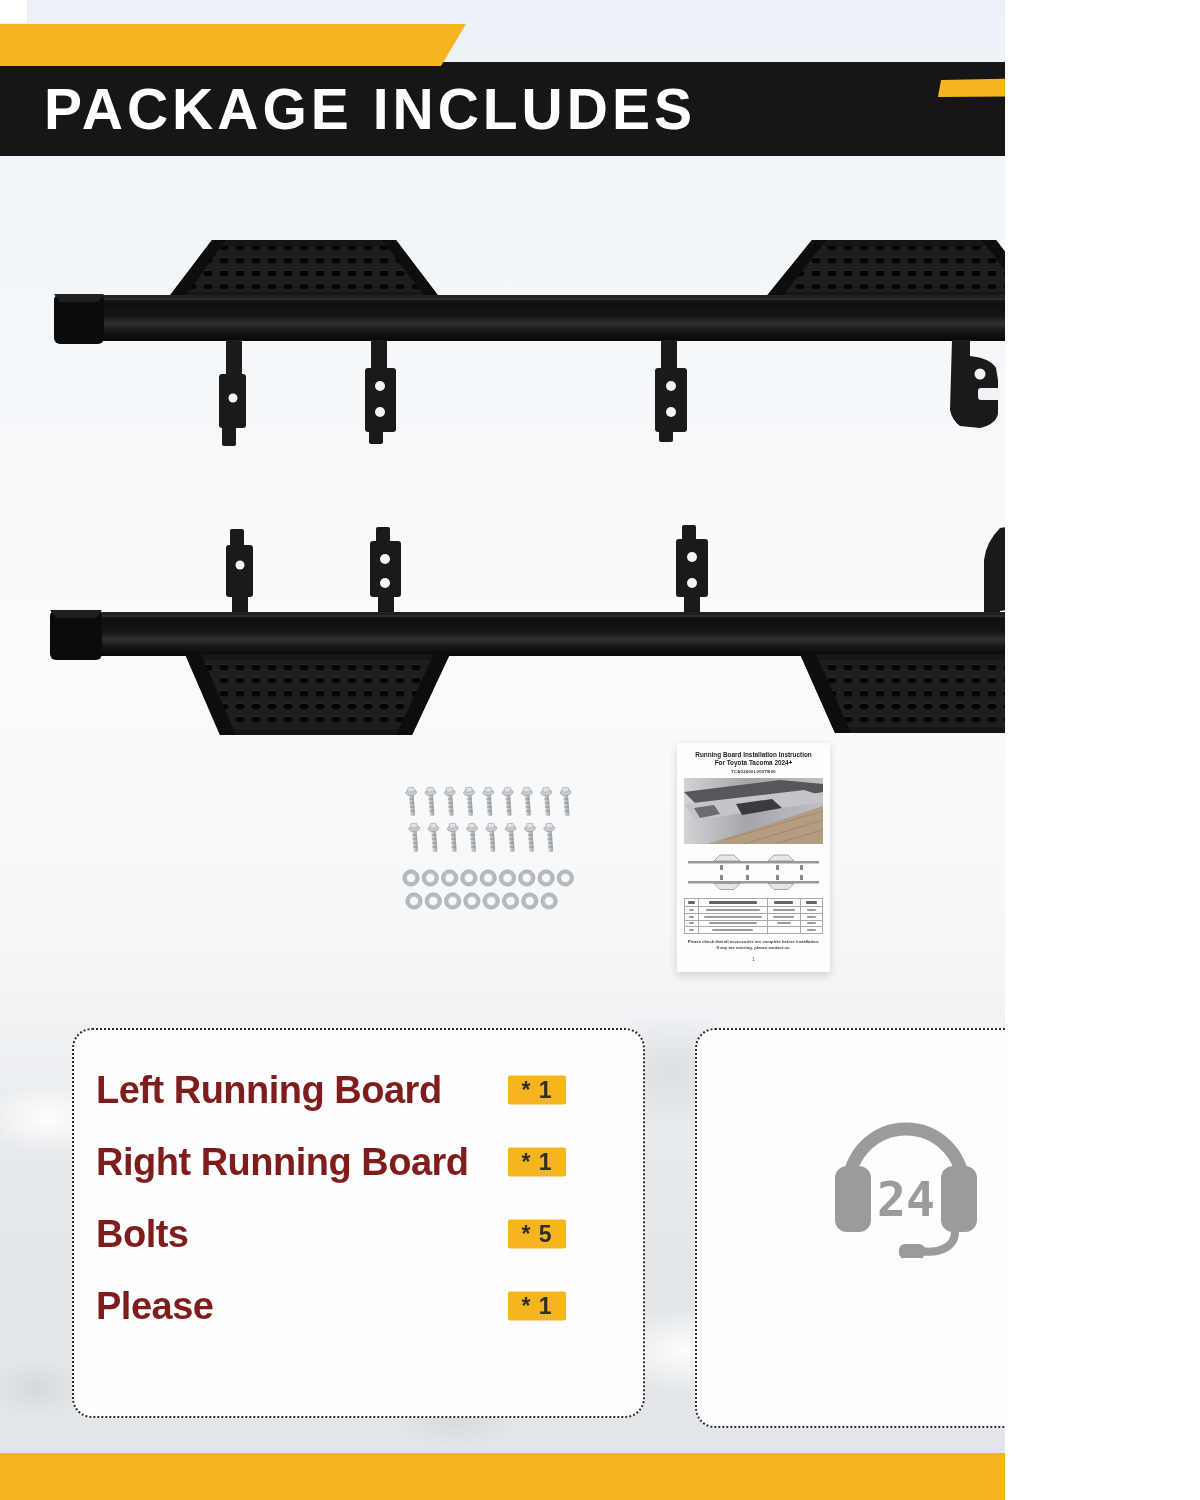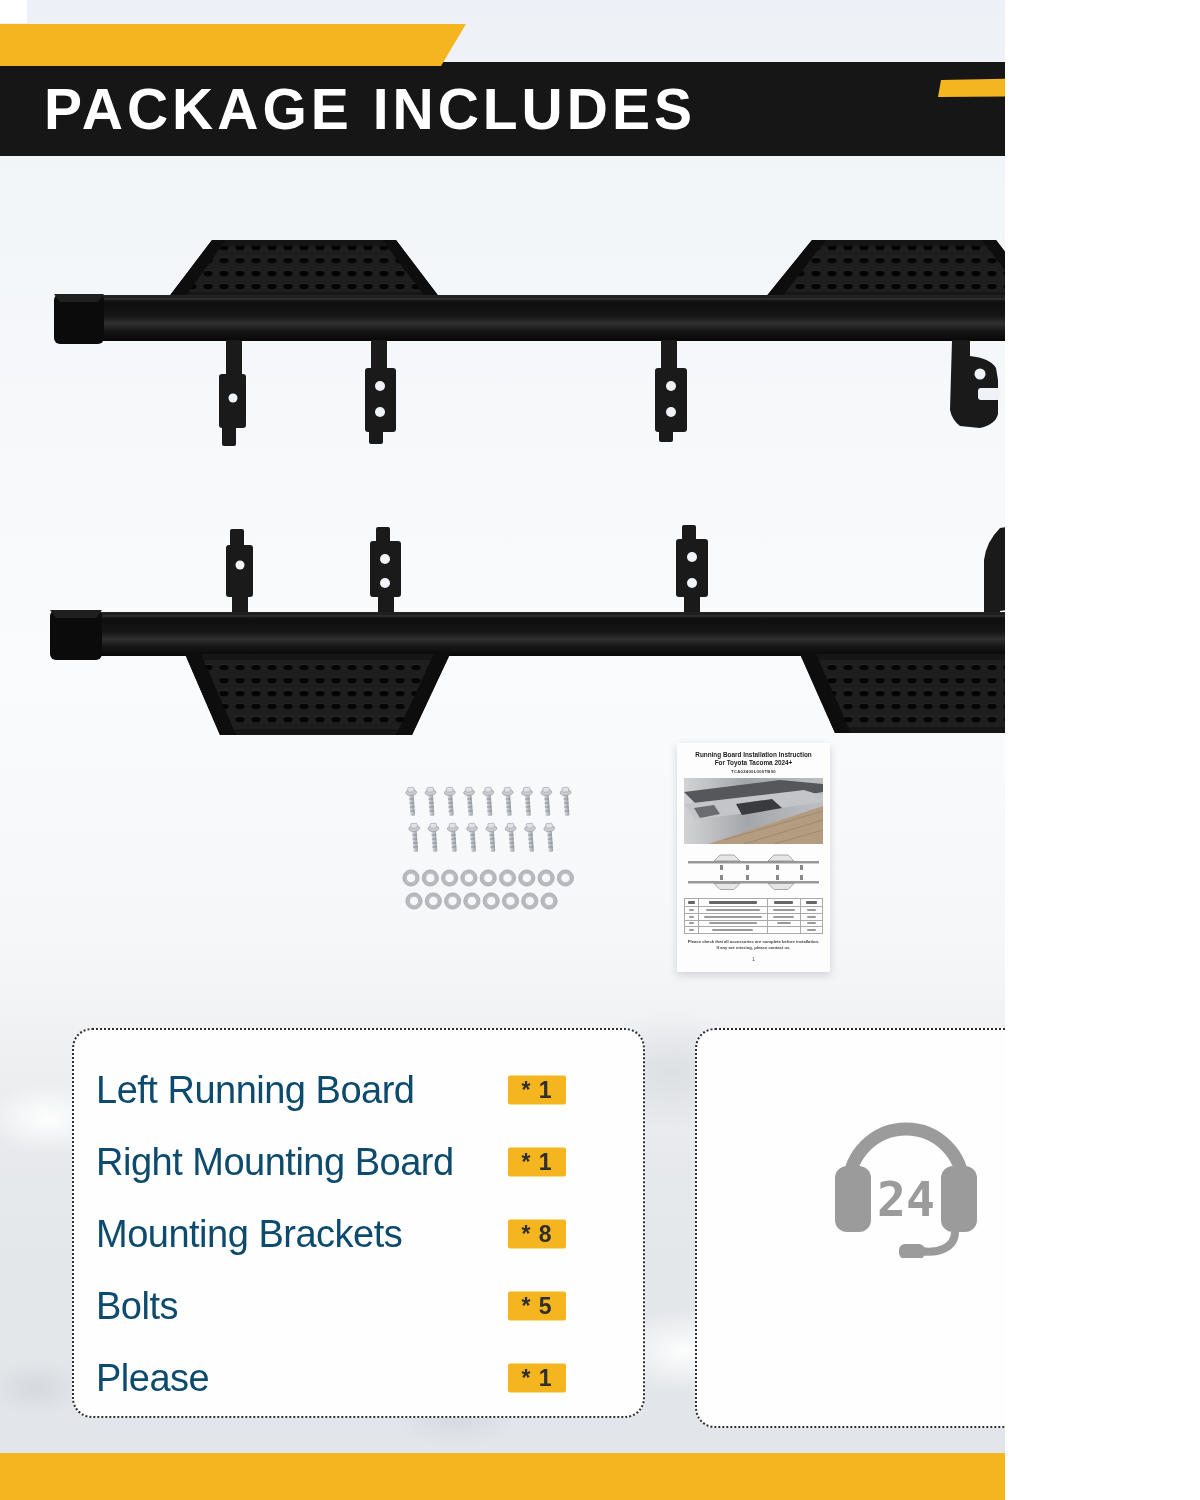--- a/index.html
+++ b/index.html
@@ -49,21 +49,21 @@
   .manual-table i{display:block;height:2px;background:#9a9a9a;margin:0 auto;border-radius:1px;}
   .manual-table tr:first-child i{background:#666;height:2.5px;}
   .manual-footnote{font-size:4.2px;line-height:5.4px;color:#444;text-align:center;margin-top:5px;font-weight:700;}
   .manual-page{font-size:4.5px;color:#444;text-align:center;margin-top:7px;}
   
   .list-box{
     left:72px;top:1028px;width:573px;height:390px;background:#fefefe;
     border:2px dotted #2d2d2d;border-radius:20px;box-sizing:border-box;padding:24px 22px 0 22px;
   }
   .list-row{position:relative;height:72px;display:flex;align-items:center;}
-  .item-label{font-size:38px;font-weight:400;color:#0c4a6e;letter-spacing:-.5px;text-align:right;}
+  .item-label{font-size:38px;font-weight:700;color:#7f1d1d;letter-spacing:-.5px;text-align:right;}
   .qty-badge{
     position:absolute;left:412px;top:50%;transform:translateY(-50%);
     width:58px;height:29px;line-height:29px;text-align:center;border-radius:2px;
     font-size:23px;font-weight:700;color:#2e2e2e;letter-spacing:1px;
   }
   .service-box{
     left:695px;top:1028px;width:423px;height:400px;background:#fefefe;
     border:2px dotted #2d2d2d;border-radius:20px;box-sizing:border-box;
   }
   .headset-svg{left:831px;top:1106px;width:150px;height:152px;}
@@ -391,26 +391,22 @@
     </div>
     <div class="manual-page">1</div>
   </div>
 
   <div class="abs list-box">
     <div class="list-row">
       <span class="item-label">Left Running Board</span>
       <span class="qty-badge" style="background: rgb(245, 181, 30);">* 1</span>
     </div>
     <div class="list-row">
-      <span class="item-label">Right Mounting Board</span>
+      <span class="item-label">Right Running Board</span>
       <span class="qty-badge" style="background: rgb(245, 181, 30);">* 1</span>
-    </div>
-    <div class="list-row">
-      <span class="item-label">Mounting Brackets</span>
-      <span class="qty-badge" style="background: rgb(245, 181, 30);">* 8</span>
     </div>
     <div class="list-row">
       <span class="item-label">Bolts</span>
       <span class="qty-badge" style="background: rgb(245, 181, 30);">* 5</span>
     </div>
     <div class="list-row">
       <span class="item-label">Please</span>
       <span class="qty-badge" style="background: rgb(245, 181, 30);">* 1</span>
     </div>
   </div>

